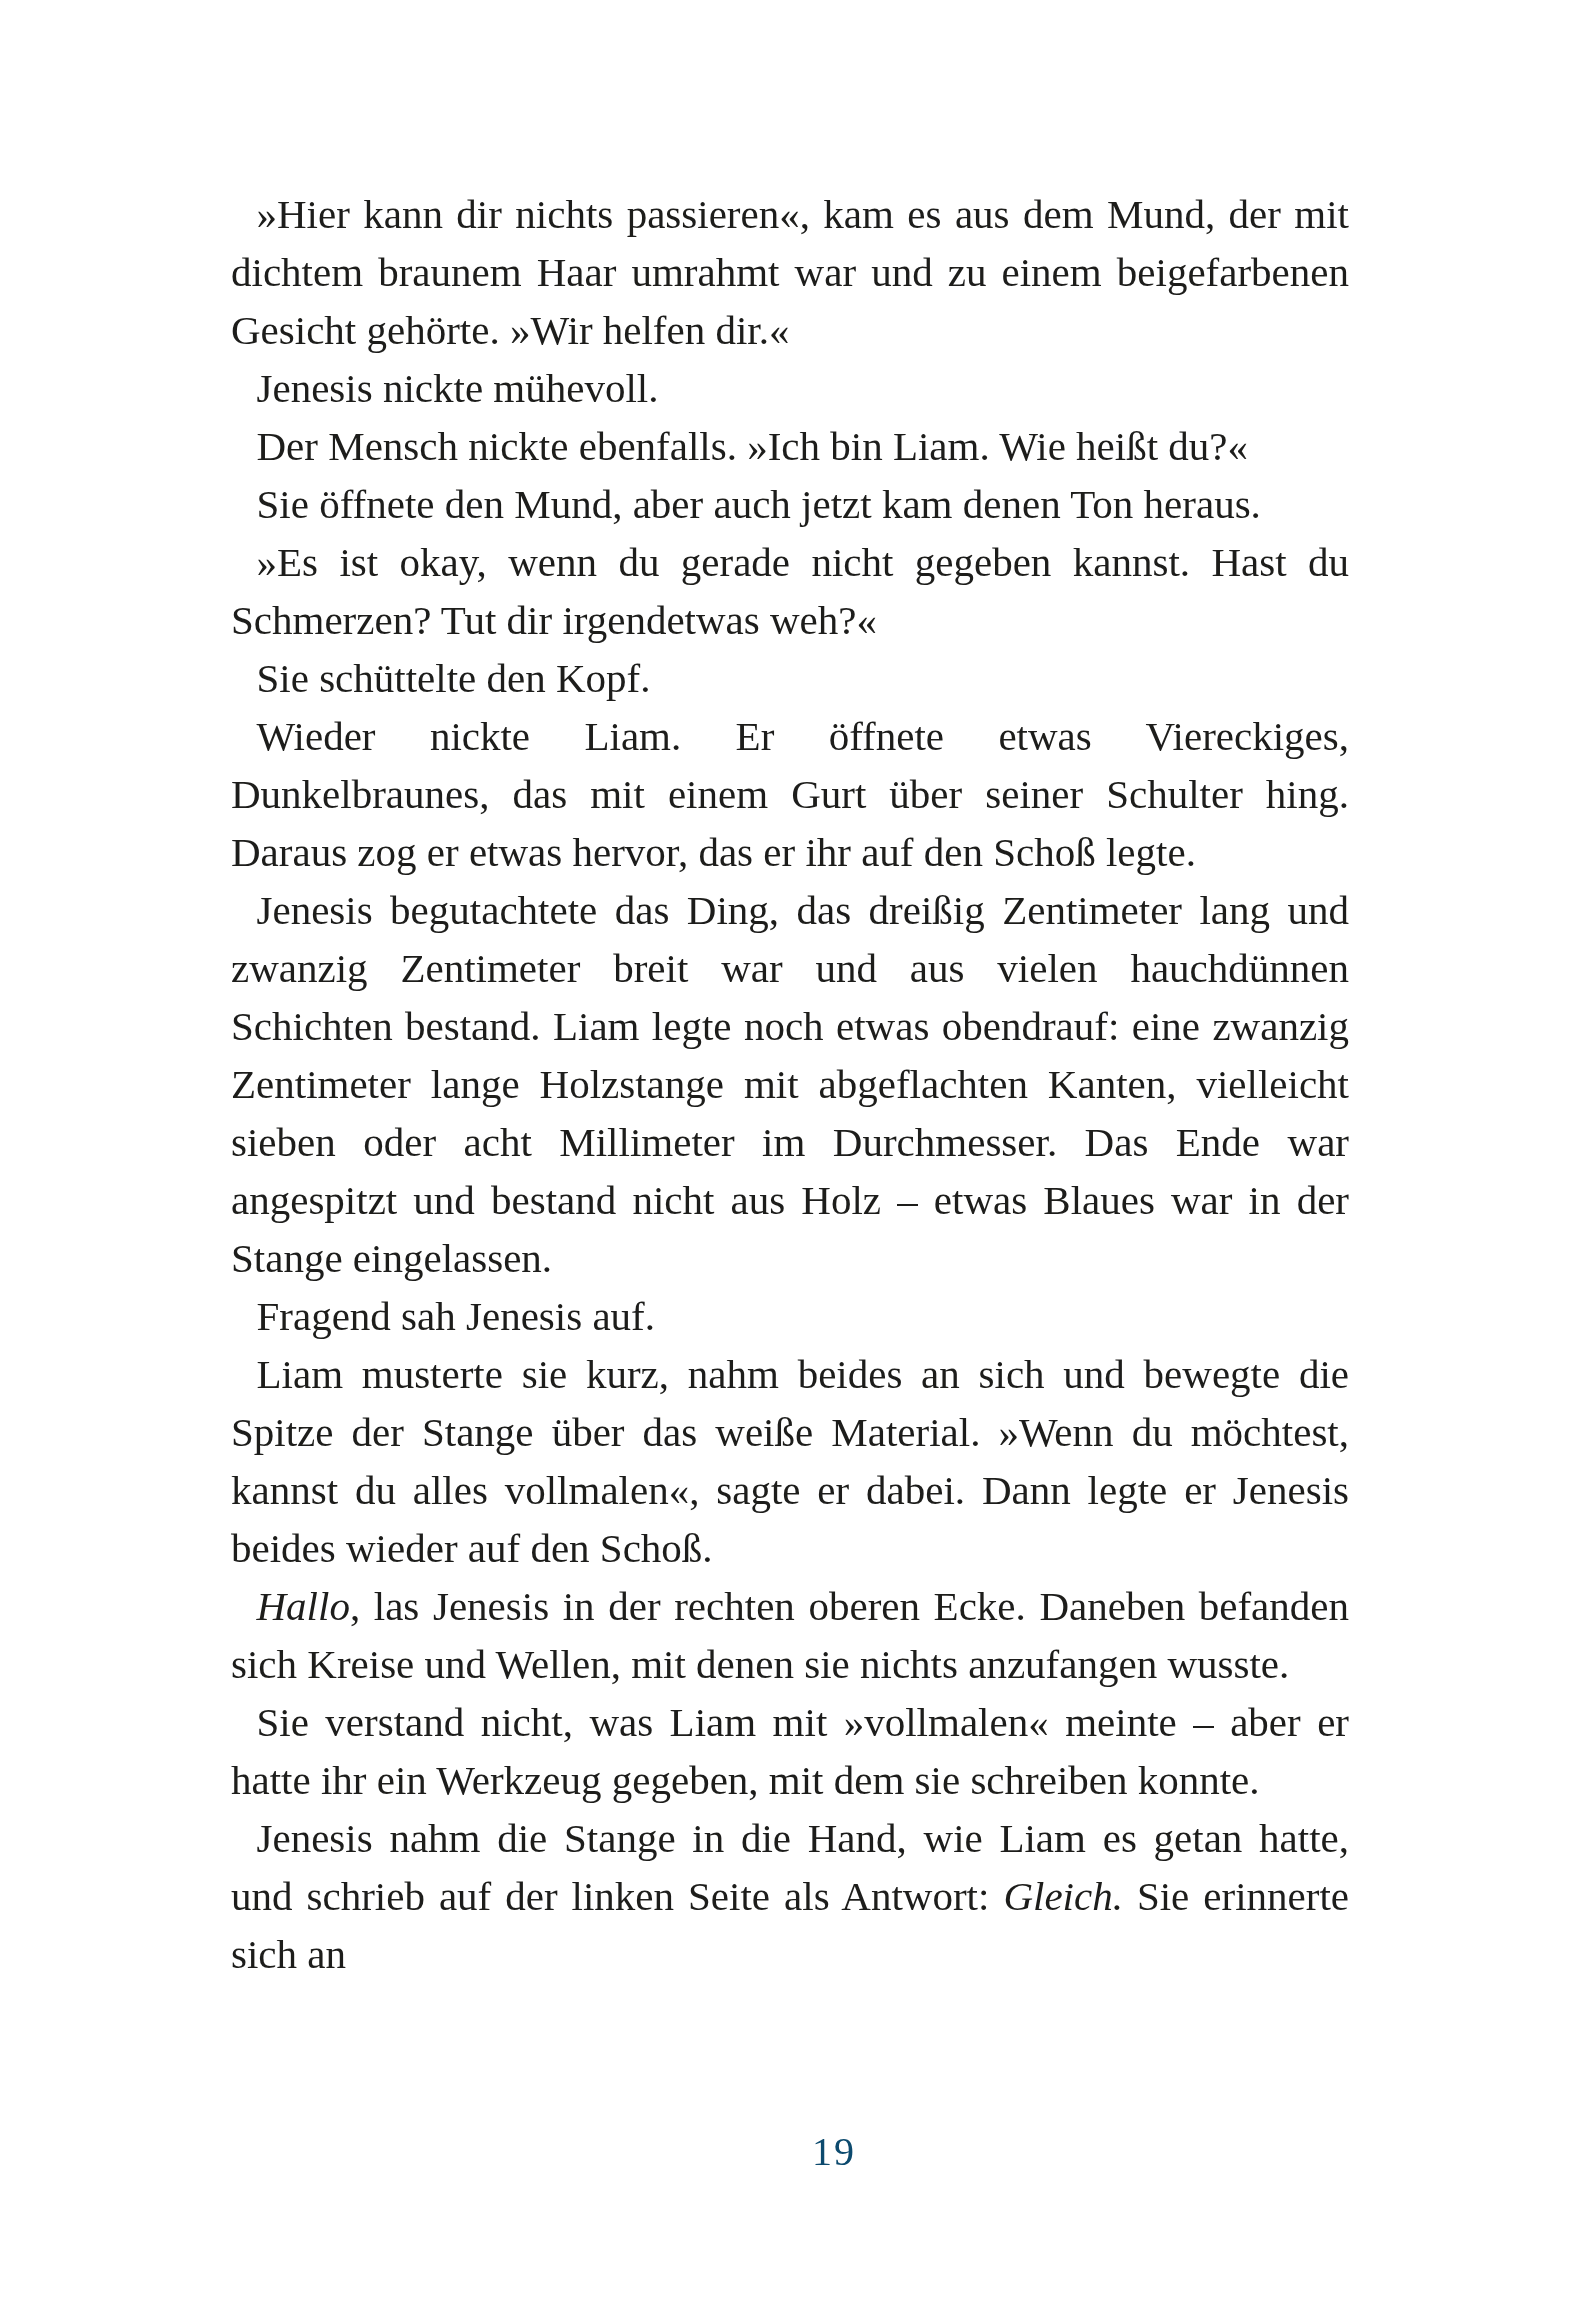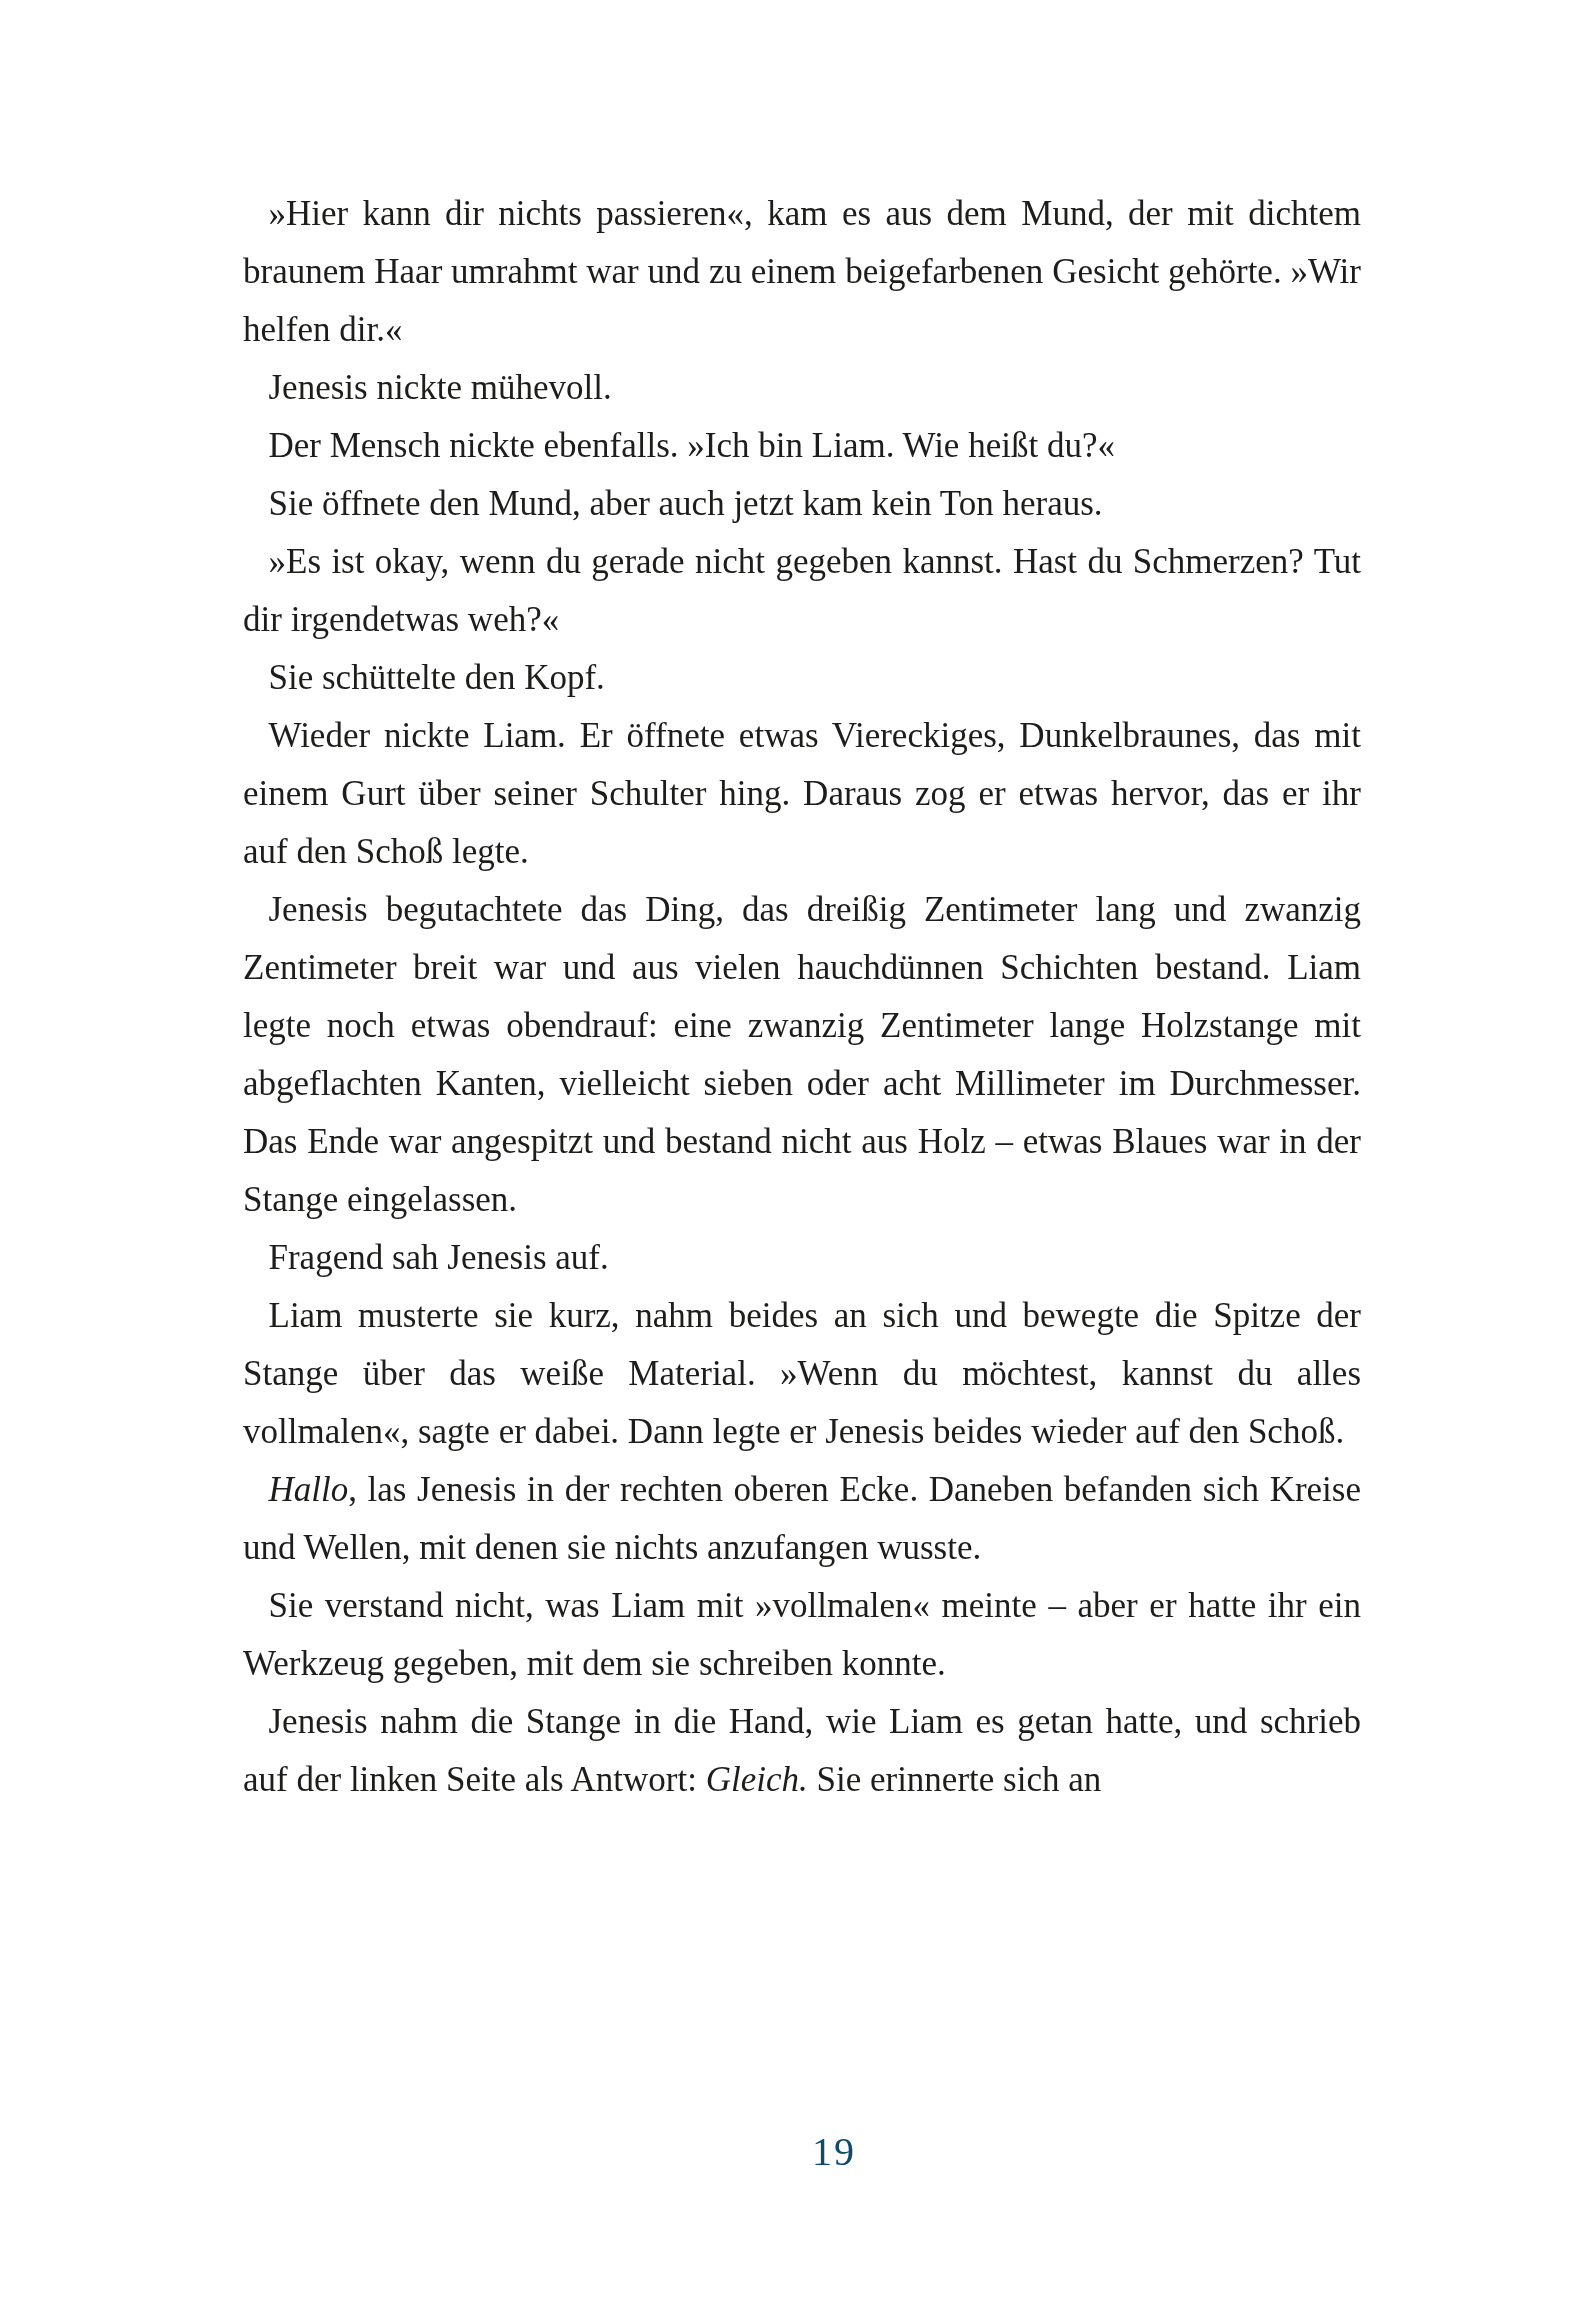--- a/index.html
+++ b/index.html
@@ -12,23 +12,23 @@
     width: 1588px;
     height: 2355px;
     background: #ffffff;
     overflow: hidden;
     font-family: "Liberation Serif", "DejaVu Serif", serif;
     color: #1d1d1b;
   }
   .text-block {
     position: absolute;
     top: 185px;
-    left: 243px;
+    left: 231px;
     width: 1118px;
-    font-size: 35px;
+    font-size: 41px;
     line-height: 58px;
     text-align: justify;
     hyphens: auto;
     -webkit-hyphens: auto;
   }
   .text-block p.para {
     margin: 0;
     padding: 0;
     text-indent: 25.5px;
   }
@@ -48,21 +48,21 @@
   }
 </style>
 </head>
 <body>
 
 <div class="page">
   <div class="text-block">
       <p class="para"><span>»Hier kann dir nichts passieren«, kam es aus dem Mund, der mit dichtem braunem Haar umrahmt war und zu einem beigefarbenen Gesicht gehörte. »Wir helfen dir.«</span></p>
       <p class="para"><span>Jenesis nickte mühevoll.</span></p>
       <p class="para"><span>Der Mensch nickte ebenfalls. »Ich bin Liam. Wie heißt du?«</span></p>
-      <p class="para"><span>Sie öffnete den Mund, aber auch jetzt kam kein Ton heraus.</span></p>
+      <p class="para"><span>Sie öffnete den Mund, aber auch jetzt kam denen Ton heraus.</span></p>
       <p class="para"><span>»Es ist okay, wenn du gerade nicht gegeben kannst. Hast du Schmerzen? Tut dir irgendetwas weh?«</span></p>
       <p class="para"><span>Sie schüttelte den Kopf.</span></p>
       <p class="para"><span>Wieder nickte Liam. Er öffnete etwas Viereckiges, Dunkelbraunes, das mit einem Gurt über seiner Schulter hing. Daraus zog er etwas hervor, das er ihr auf den Schoß legte.</span></p>
       <p class="para"><span>Jenesis begutachtete das Ding, das dreißig Zentimeter lang und zwanzig Zentimeter breit war und aus vielen hauchdünnen Schichten bestand. Liam legte noch etwas obendrauf: eine zwanzig Zentimeter lange Holzstange mit abgeflachten Kanten, vielleicht sieben oder acht Millimeter im Durchmesser. Das Ende war angespitzt und bestand nicht aus Holz – etwas Blaues war in der Stange eingelassen.</span></p>
       <p class="para"><span>Fragend sah Jenesis auf.</span></p>
       <p class="para"><span>Liam musterte sie kurz, nahm beides an sich und bewegte die Spitze der Stange über das weiße Material. »Wenn du möchtest, kannst du alles vollmalen«, sagte er dabei. Dann legte er Jenesis beides wieder auf den Schoß.</span></p>
       <p class="para"><span class="italic">Hallo</span><span>, las Jenesis in der rechten oberen Ecke. Daneben befanden sich Kreise und Wellen, mit denen sie nichts anzufangen wusste.</span></p>
       <p class="para"><span>Sie verstand nicht, was Liam mit »vollmalen« meinte – aber er hatte ihr ein Werkzeug gegeben, mit dem sie schreiben konnte.</span></p>
       <p class="para"><span>Jenesis nahm die Stange in die Hand, wie Liam es getan hatte, und schrieb auf der linken Seite als Antwort: </span><span class="italic">Gleich.</span><span> Sie erinnerte sich an</span></p>
     </div>

